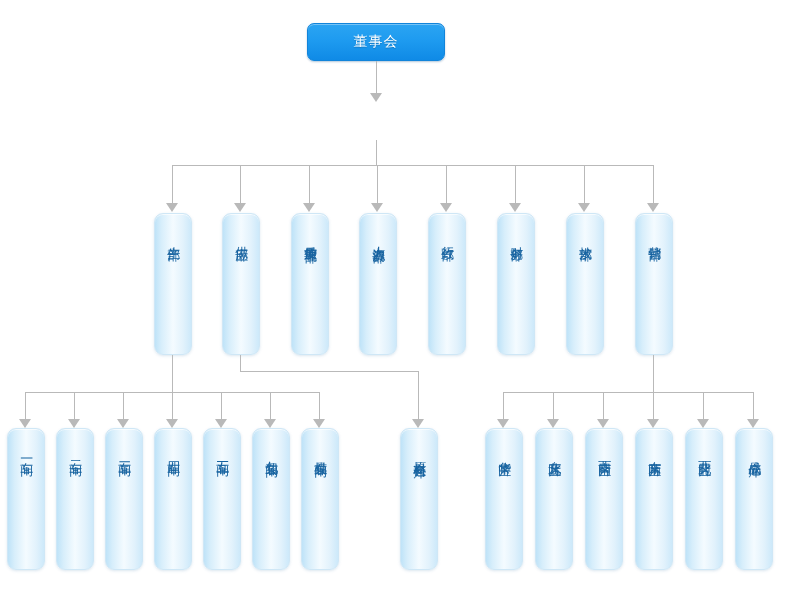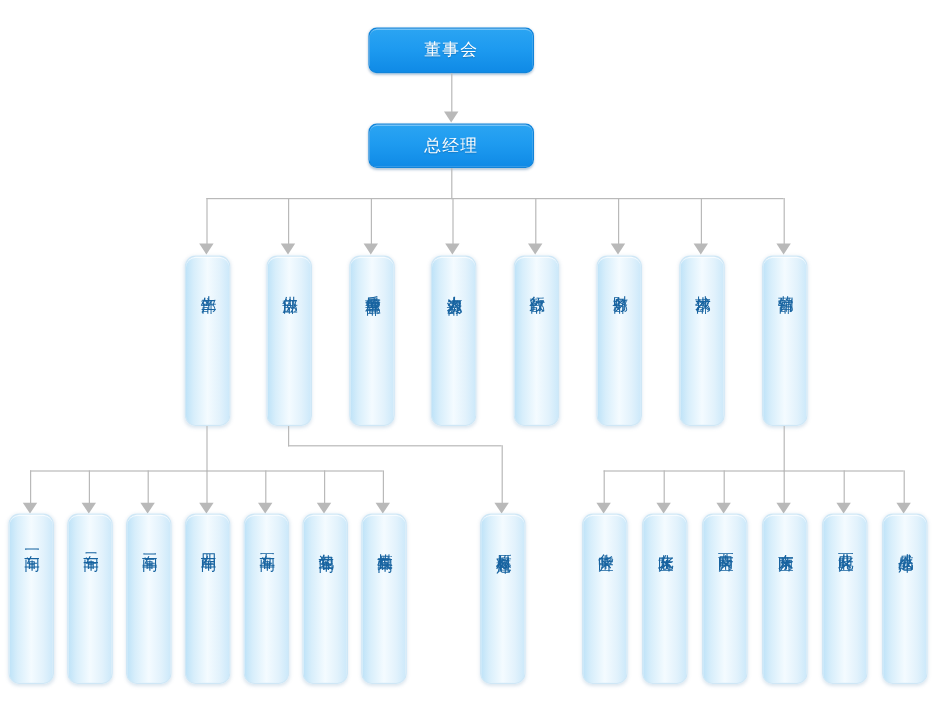--- a/index.html
+++ b/index.html
@@ -85,23 +85,20 @@
 
 <div id="chart-root">
 
   <div class="node-top" style="left:307px; top:23px; width:138px; height:38px;">
     <span>董事会</span>
   </div>
 
   <div class="vline" style="left:376px; top:61px; height:33px;"></div>
   <div class="arrow" style="left:370px; top:93px;"></div>
 
-  <div class="node-top" style="left:307px; top:103px; width:138px; height:37px;">
-    <span>总经理</span>
-  </div>
 
   <div class="vline" style="left:376px; top:140px; height:26px;"></div>
   <div class="hline" style="left:172px; top:165px; width:481px;"></div>
 
   <div class="vline" style="left:172px; top:165px; height:39px;"></div>
   <div class="arrow" style="left:166px; top:203px;"></div>
 
   <div class="vline" style="left:240px; top:165px; height:39px;"></div>
   <div class="arrow" style="left:234px; top:203px;"></div>
 

